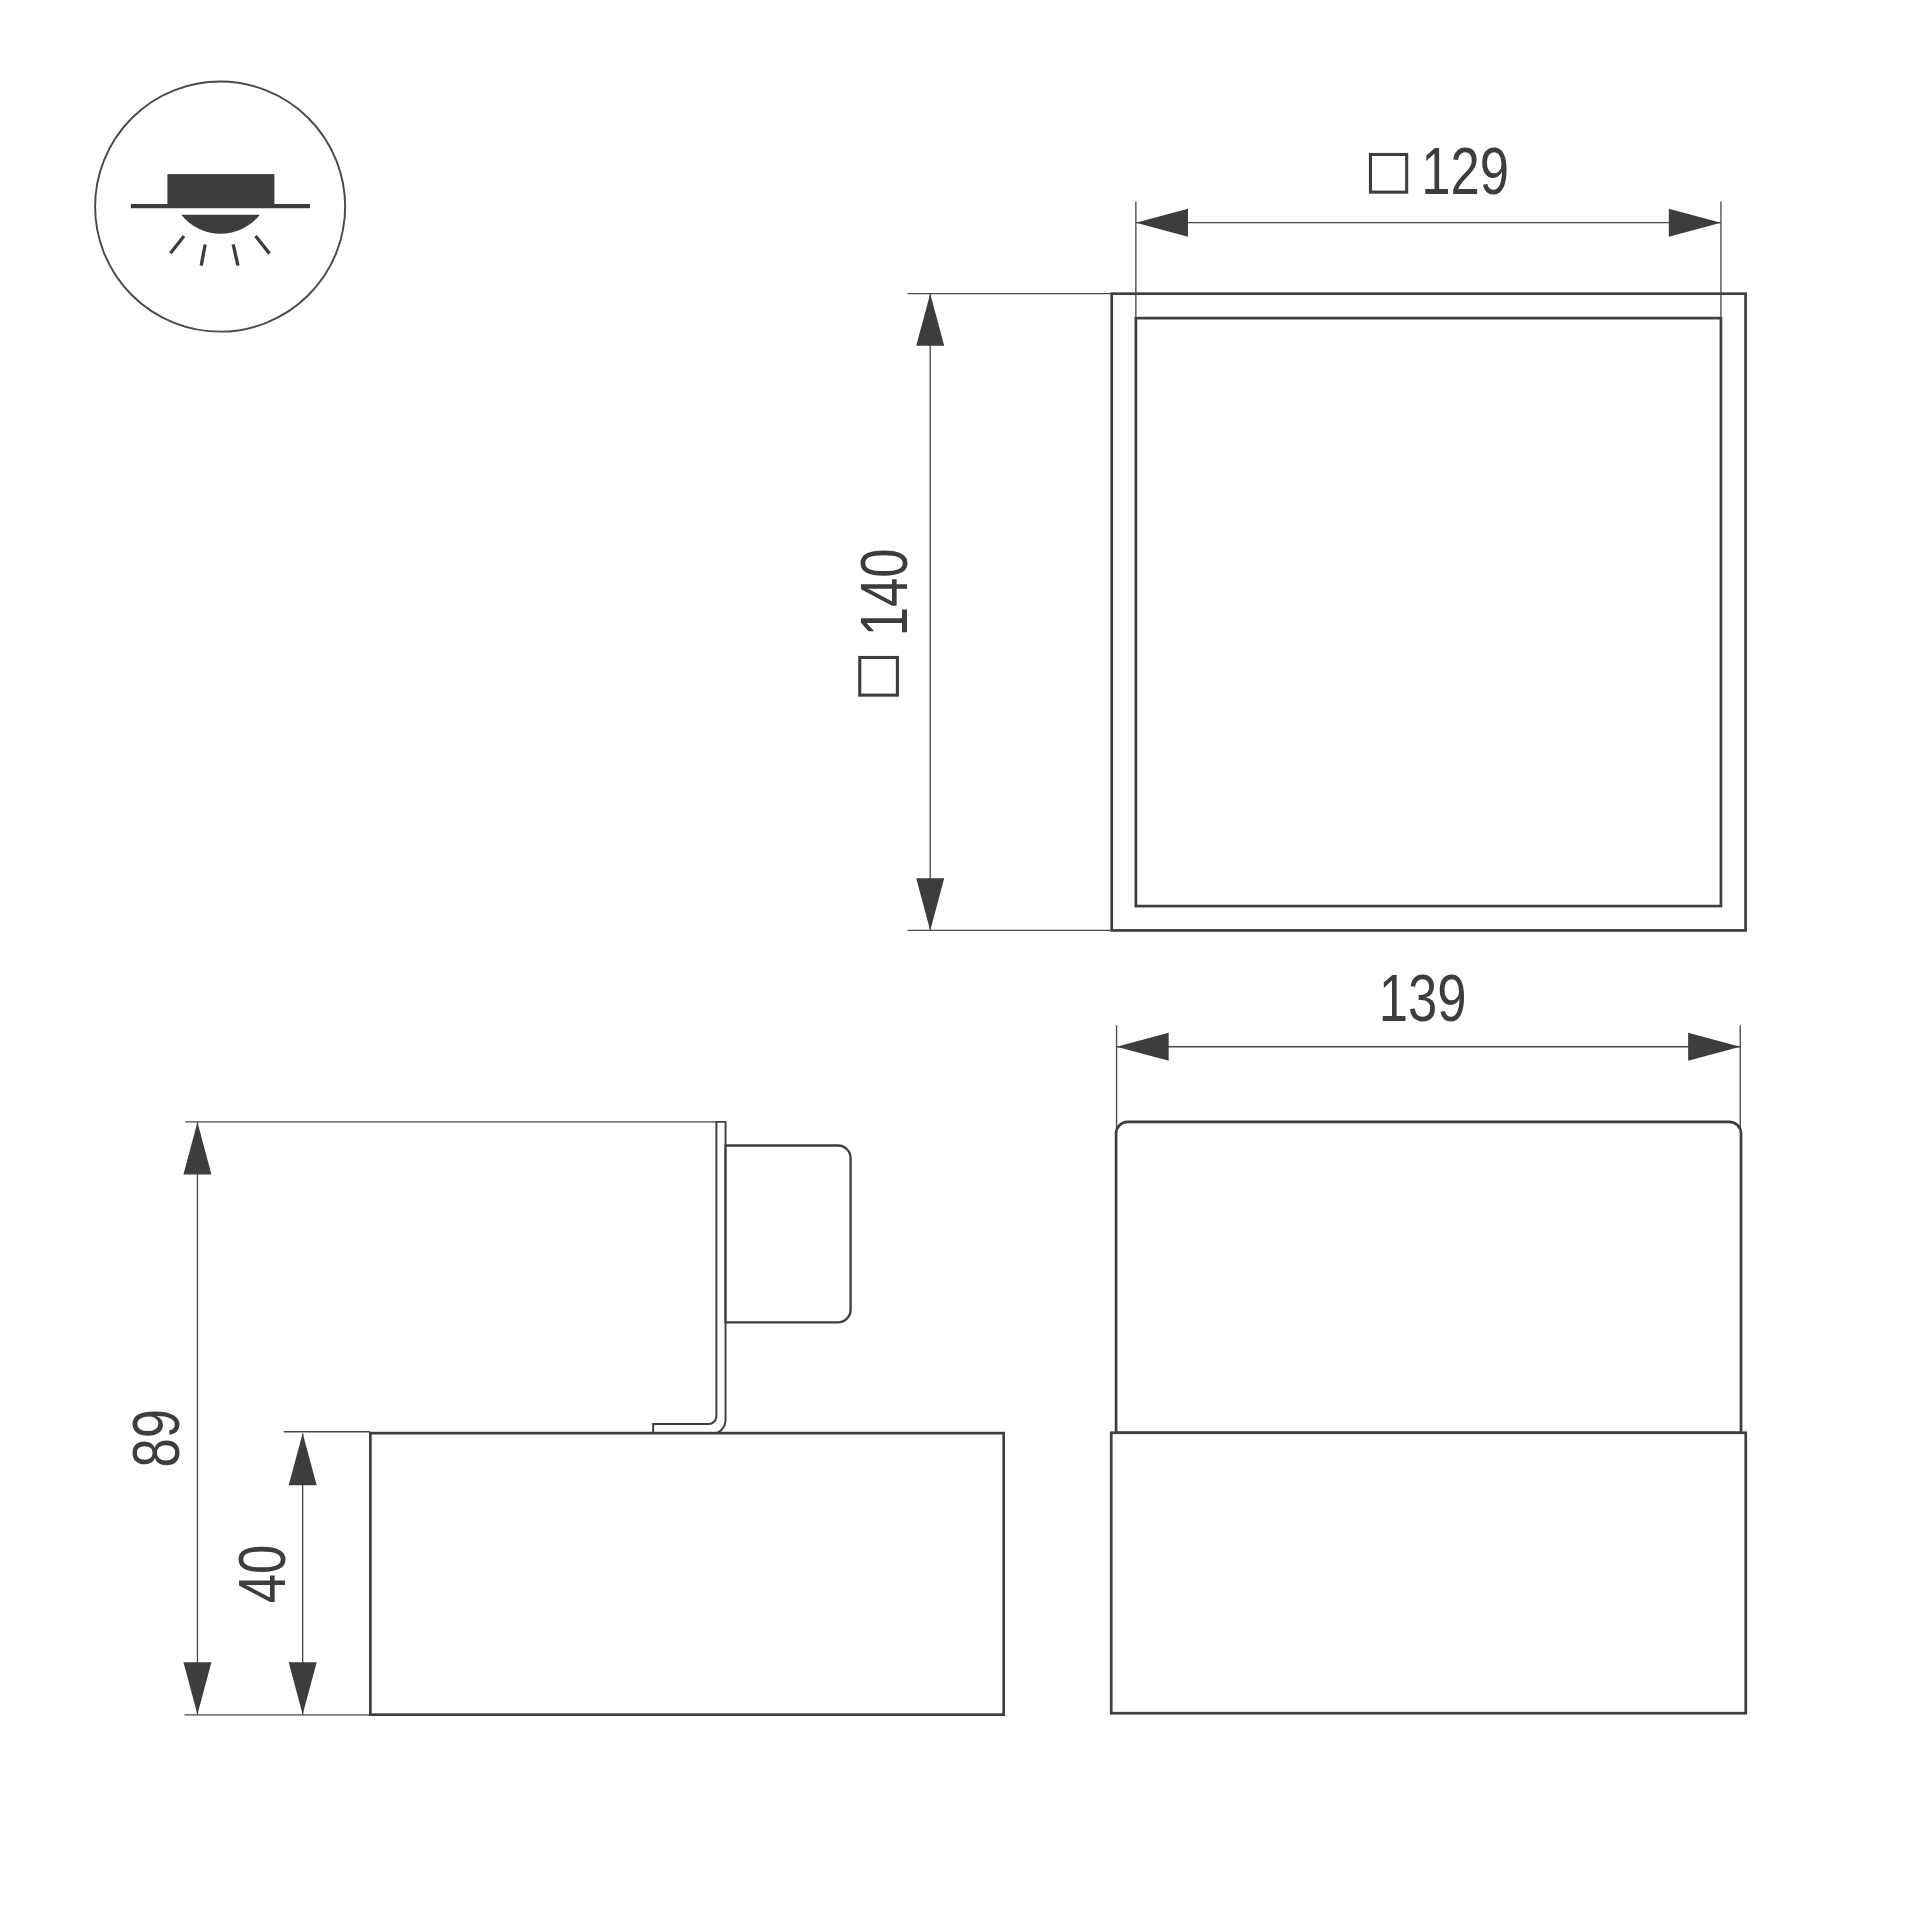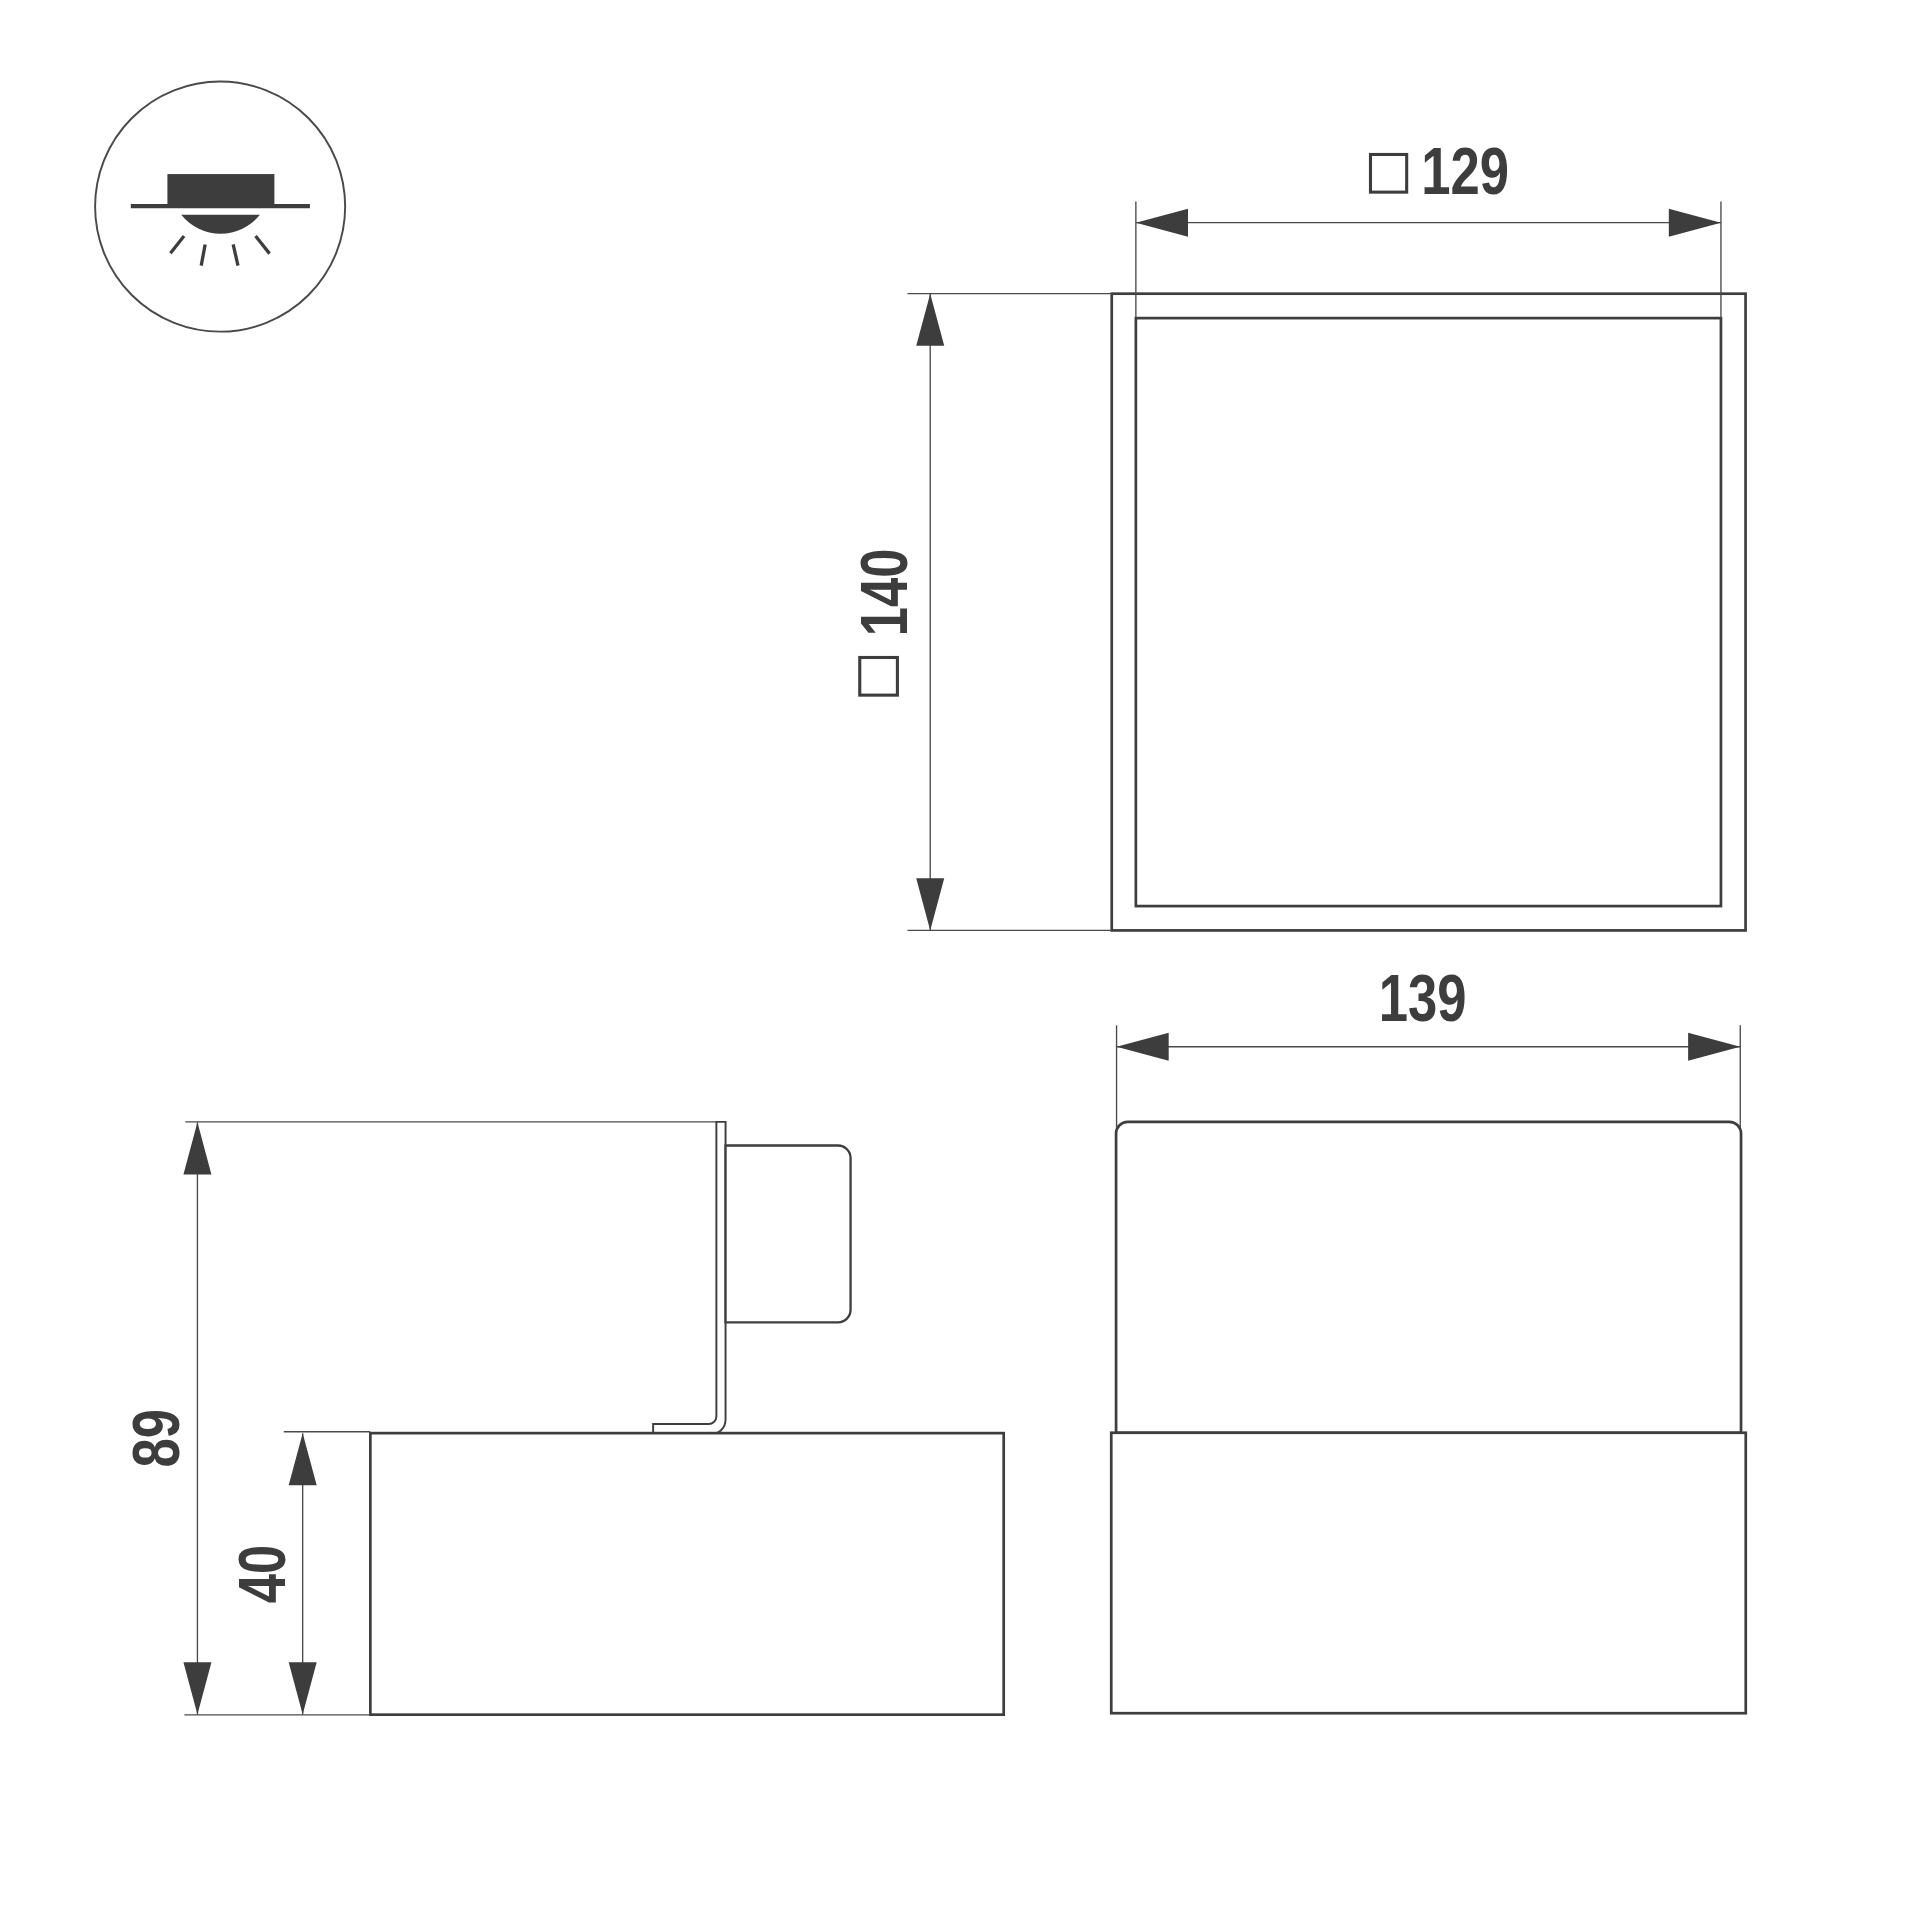--- a/index.html
+++ b/index.html
@@ -1,16 +1,16 @@
 <!DOCTYPE html>
 <html><head>
 <meta charset="utf-8">
 <style>
   html,body{margin:0;padding:0;background:#ffffff;}
-  .stage{width:1929px;height:1929px;position:relative;background:#d946ef;font-weight:bold;}
+  .stage{width:1929px;height:1929px;position:relative;background:#d946ef;}
   text{font-family:"Liberation Sans", sans-serif; fill:#3d3d3d;}
 </style>
 </head>
 <body>
 <div class="stage">
 <svg width="1929" height="1929" viewBox="0 0 1998 1998">
 
   <rect x="0" y="0" width="1998" height="1998" fill="#ffffff"></rect>
 
   <circle cx="228" cy="214" r="129.5" fill="#ffffff" stroke="#4a4a4a" stroke-width="2"></circle>

